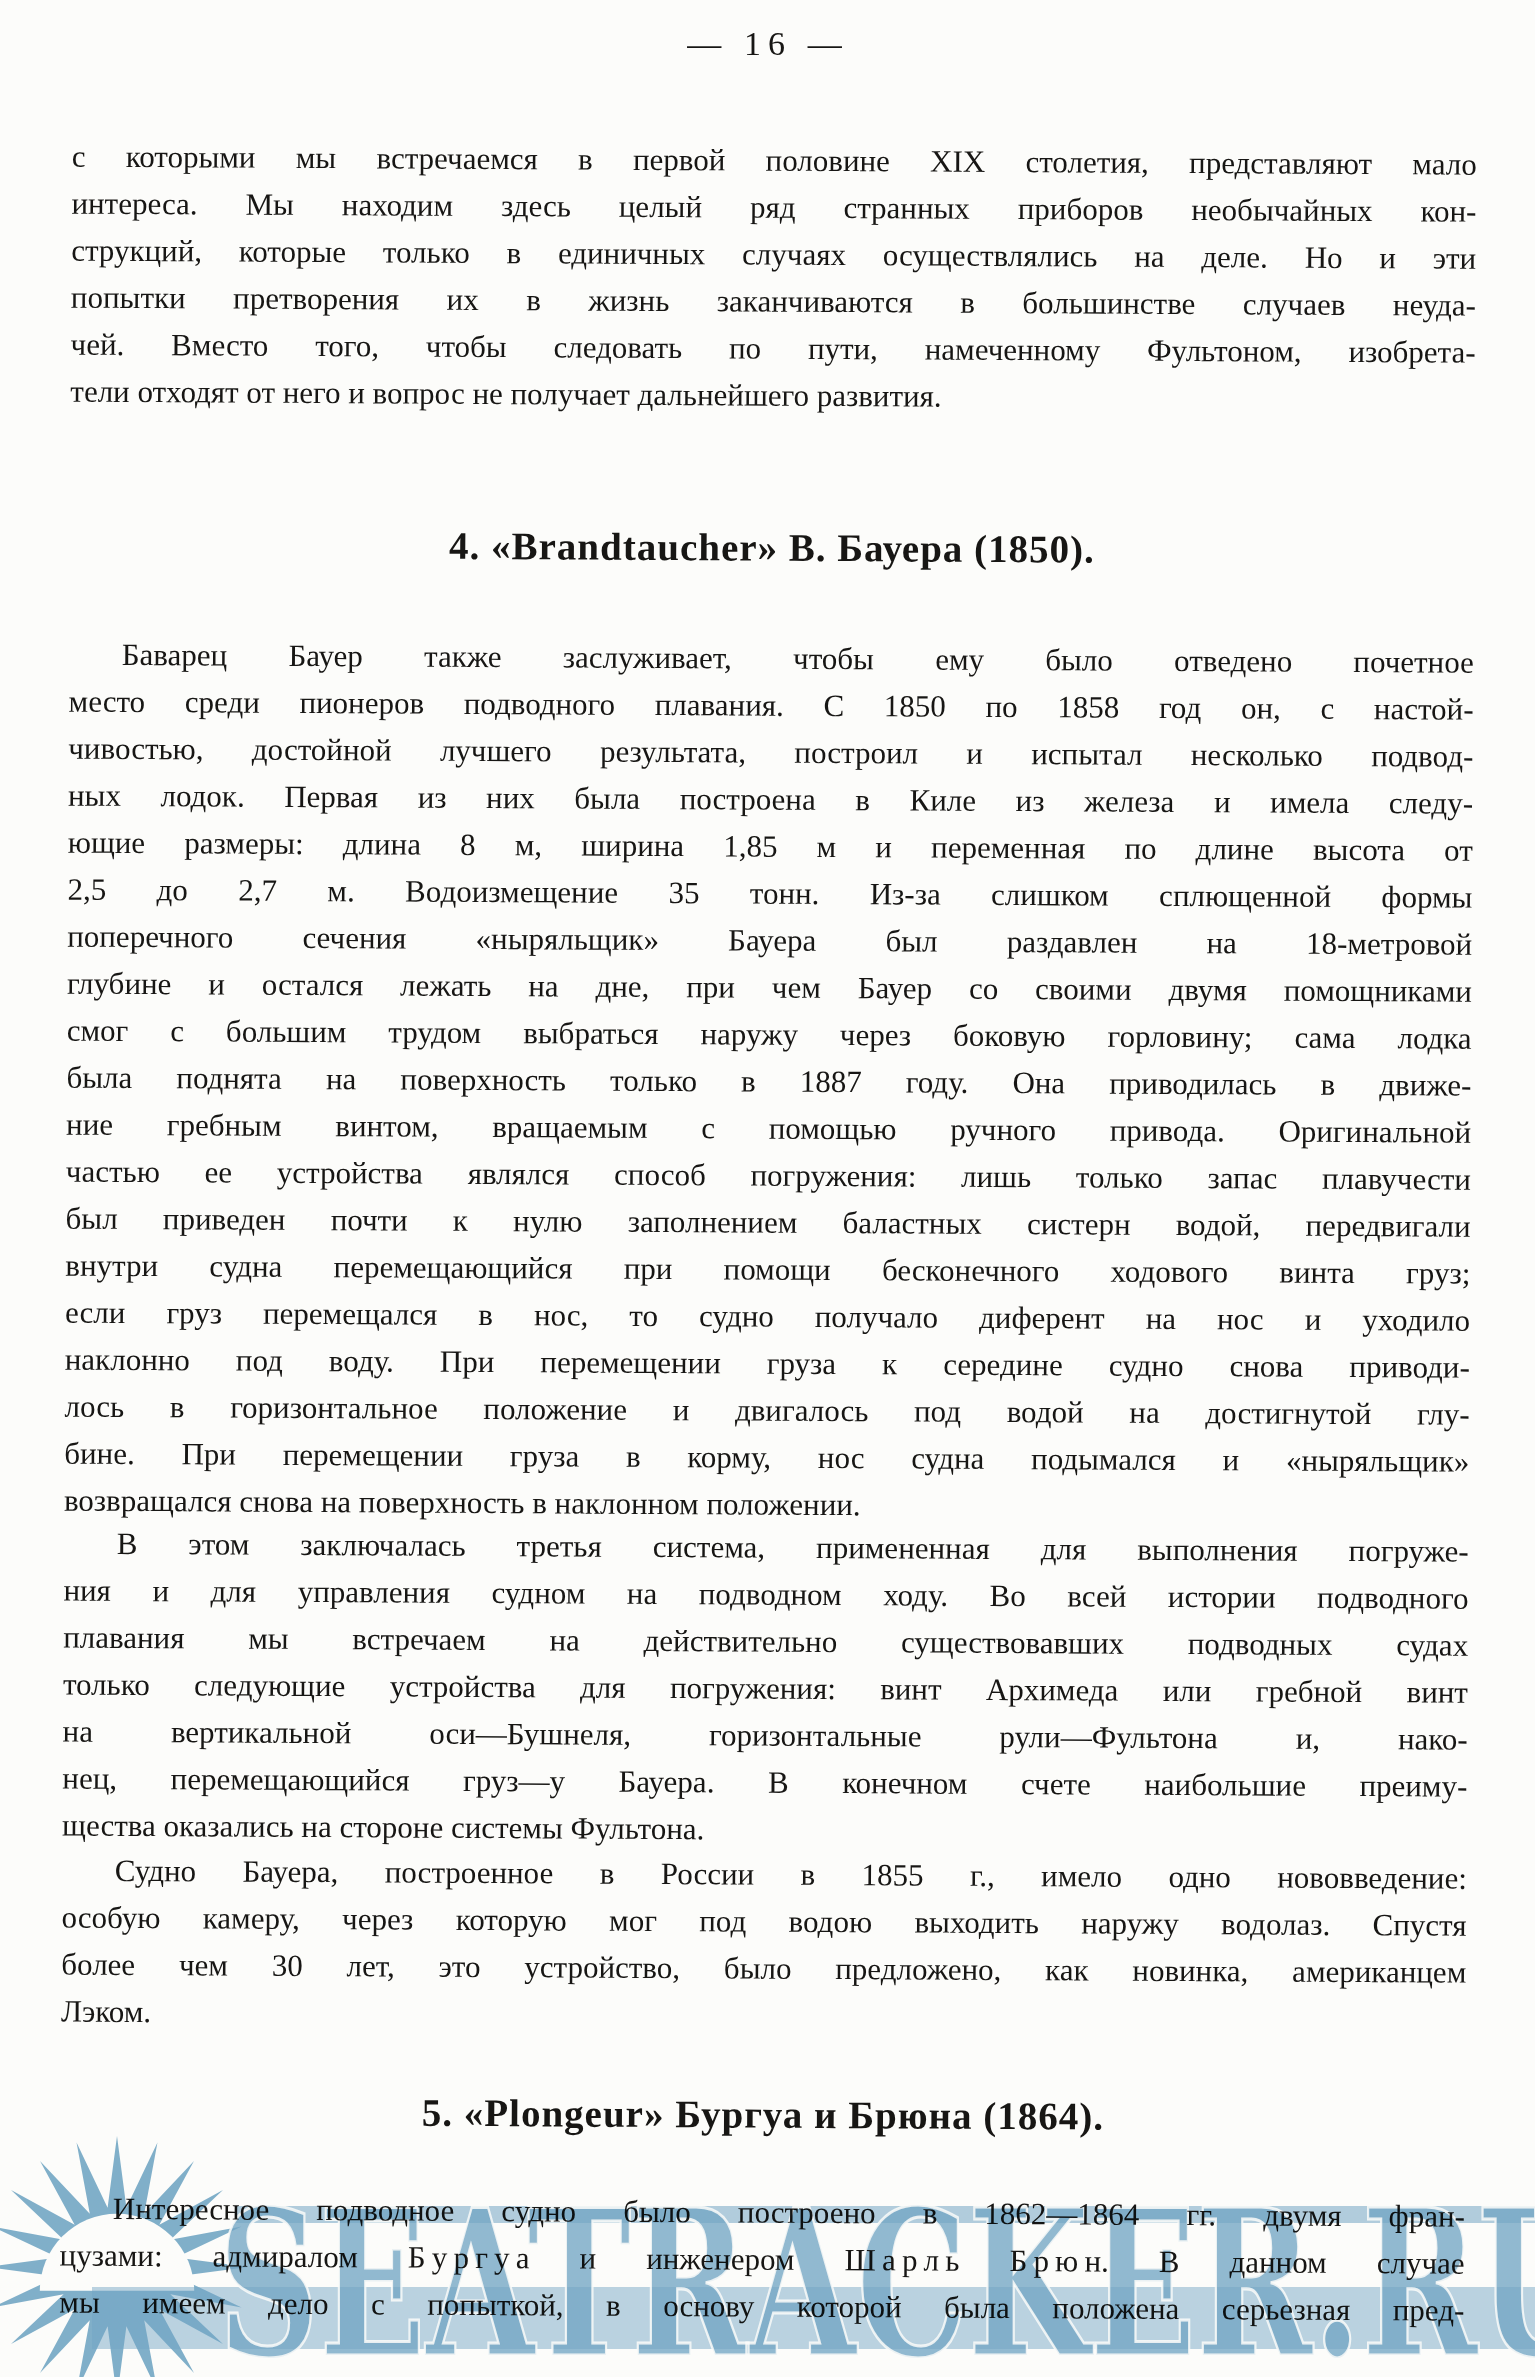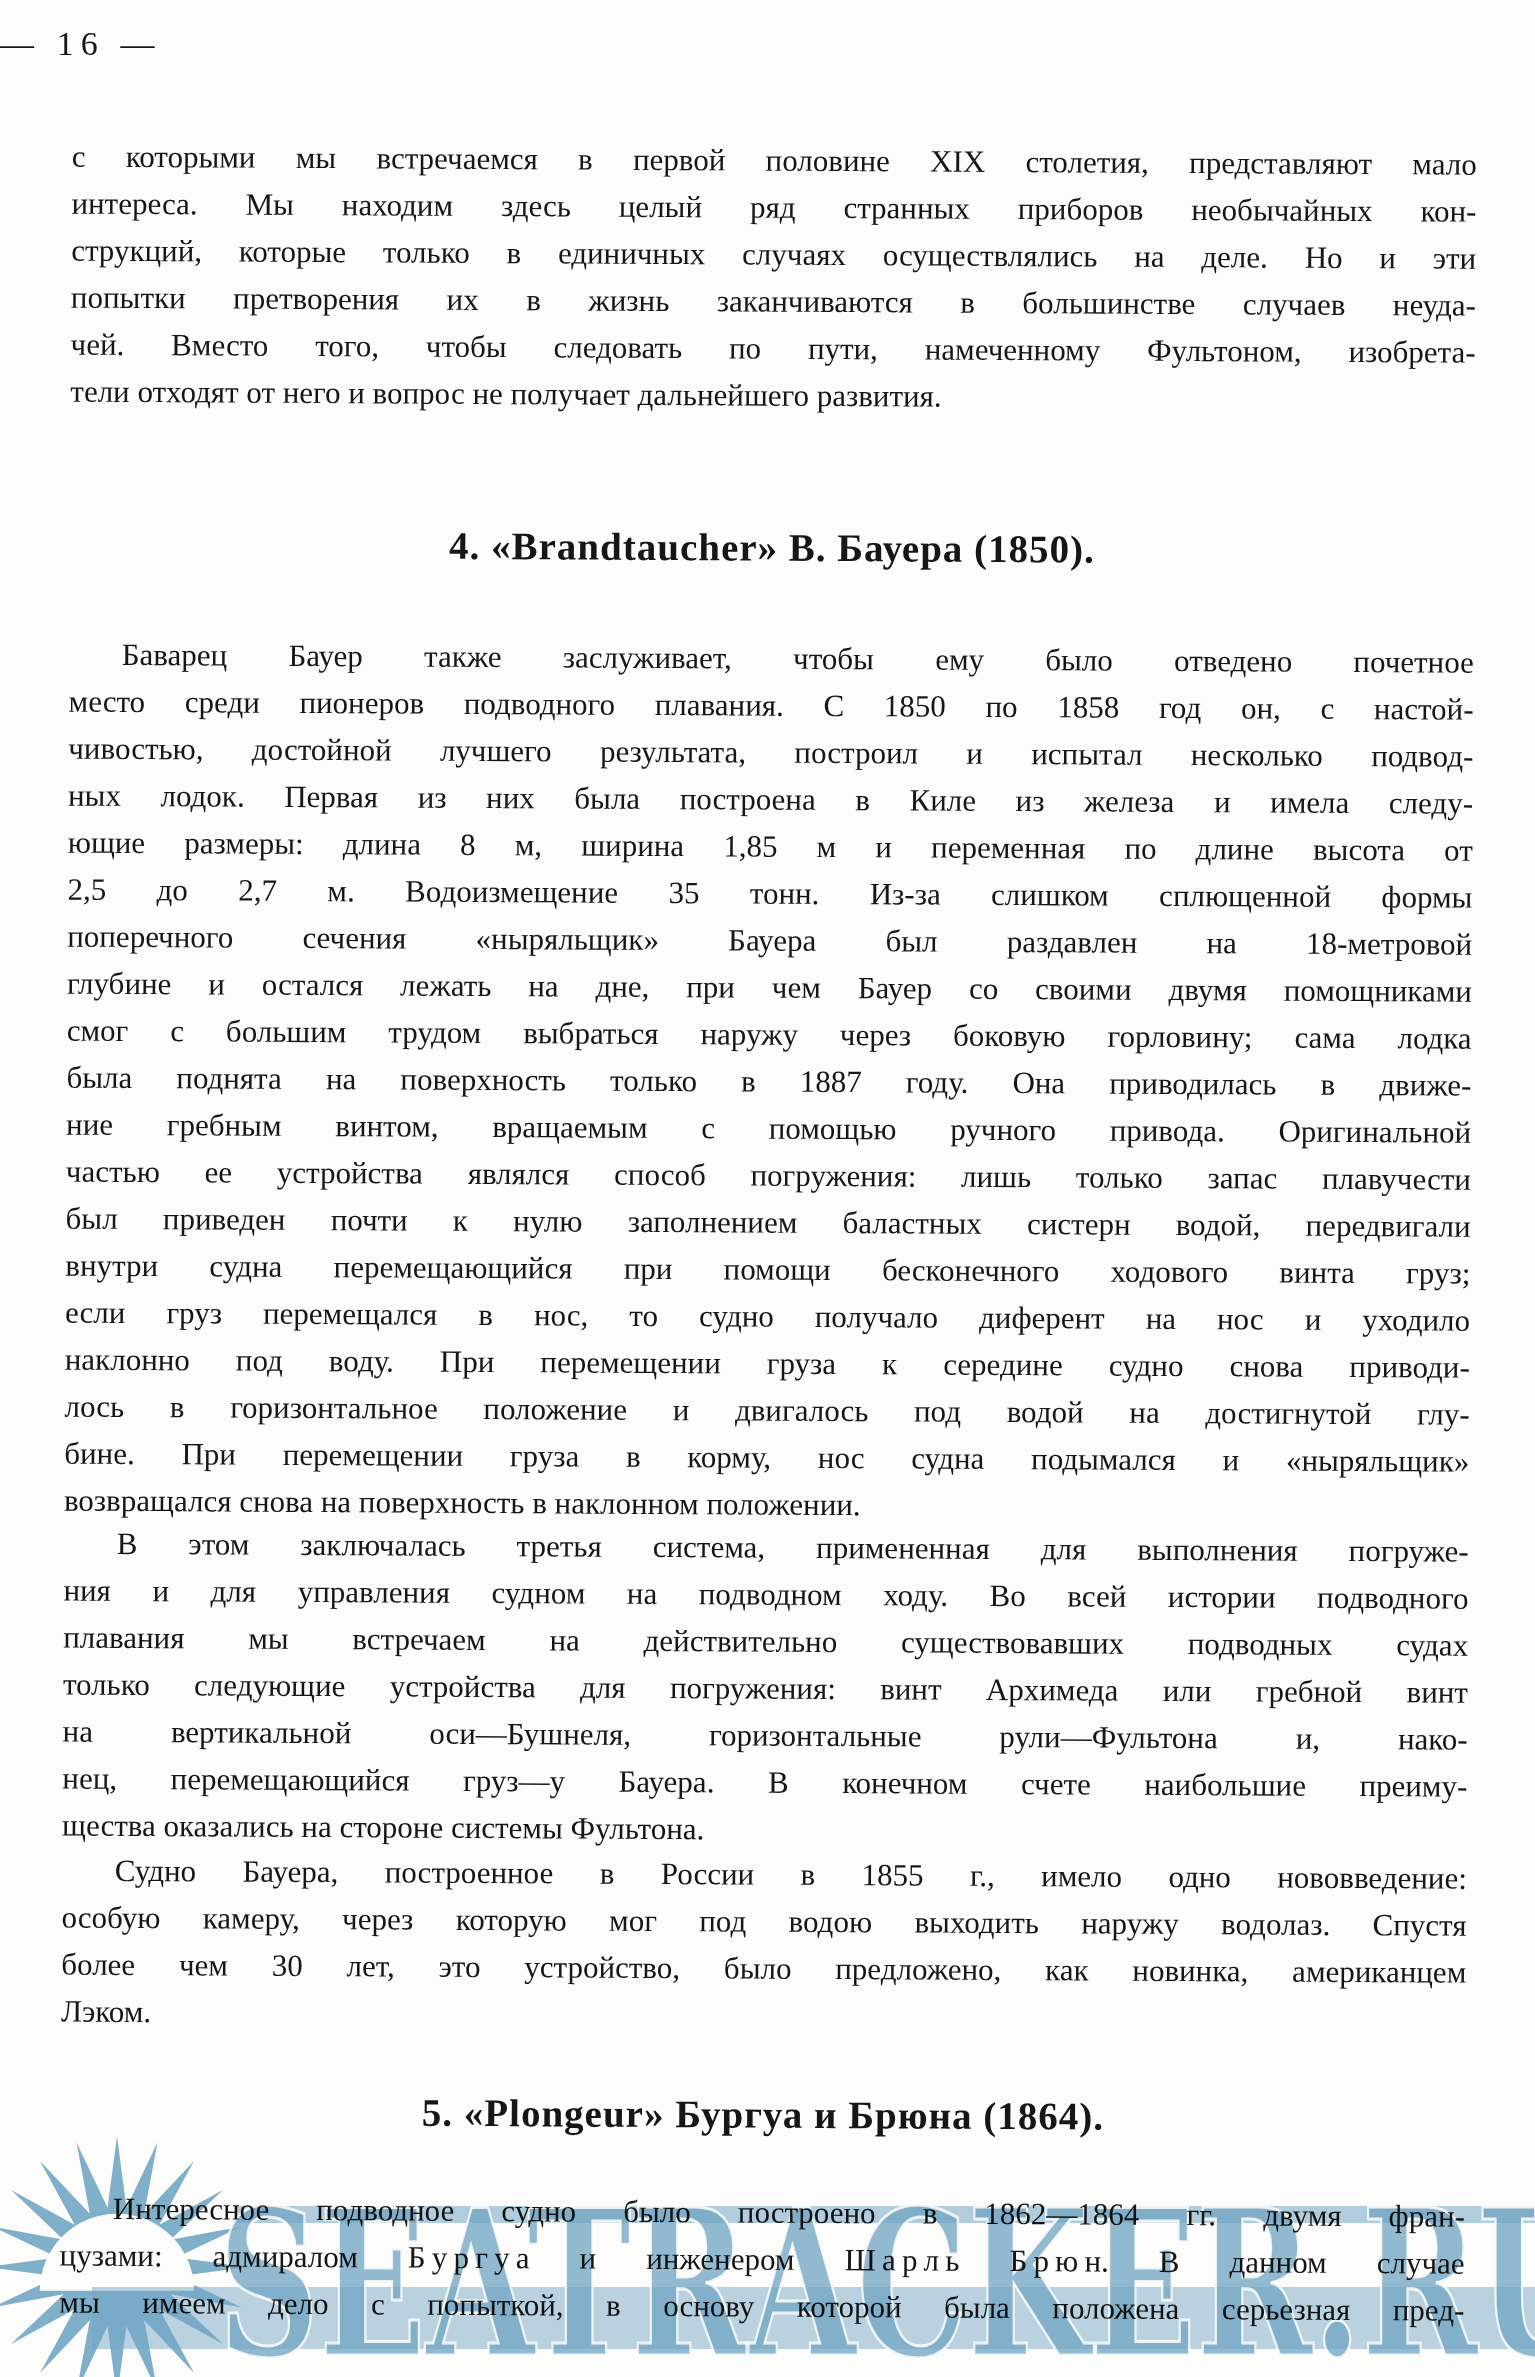--- a/index.html
+++ b/index.html
@@ -2,21 +2,21 @@
 <html style="font-size:8.1px"><head>
 <meta charset="utf-8">
 <title>Scanned book page 16</title>
 <style>
   html,body{margin:0;padding:0;background:#e9e9e5;}
   .page{
     position:relative;width:1536px;height:2377px;background:#fcfcfa;
     overflow:hidden;font-family:"Liberation Serif",serif;color:#171614;
   }
   .page-number{
-    position:absolute;top:25.4px;left:0;width:100%;
+    position:absolute;top:25.4px;left:0;width:100%;text-align:center;
     font-size:34px;letter-spacing:7.1px;
   }
   .content{
     position:absolute;left:72px;top:0;width:1405px;height:100%;
     transform:rotate(0.33deg);transform-origin:61px 112px;
   }
   .para{position:absolute;left:0;width:100%;font-size:31px;line-height:47px;}
   .line{text-align:justify;text-align-last:justify;text-justify:inter-word;}
   .line.indent{text-indent:53px;}
   .line.last{text-align-last:left;}

